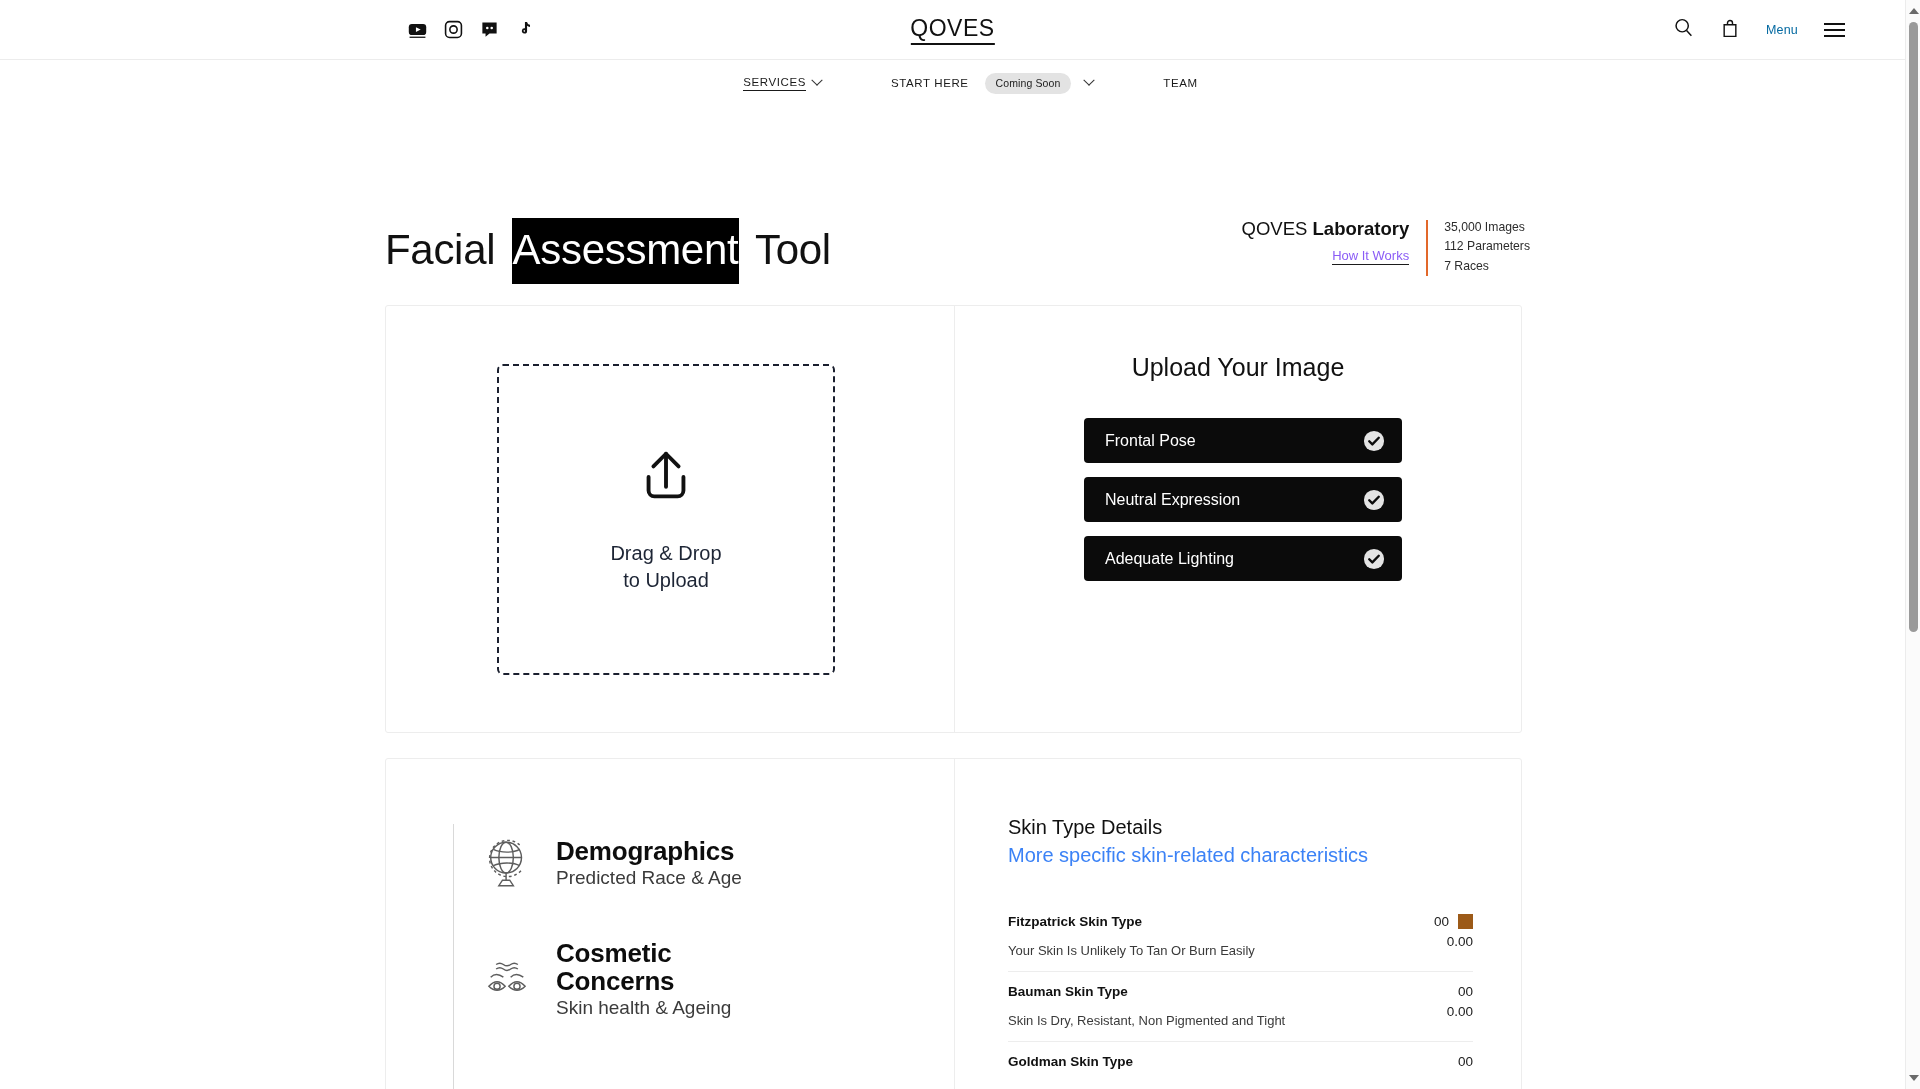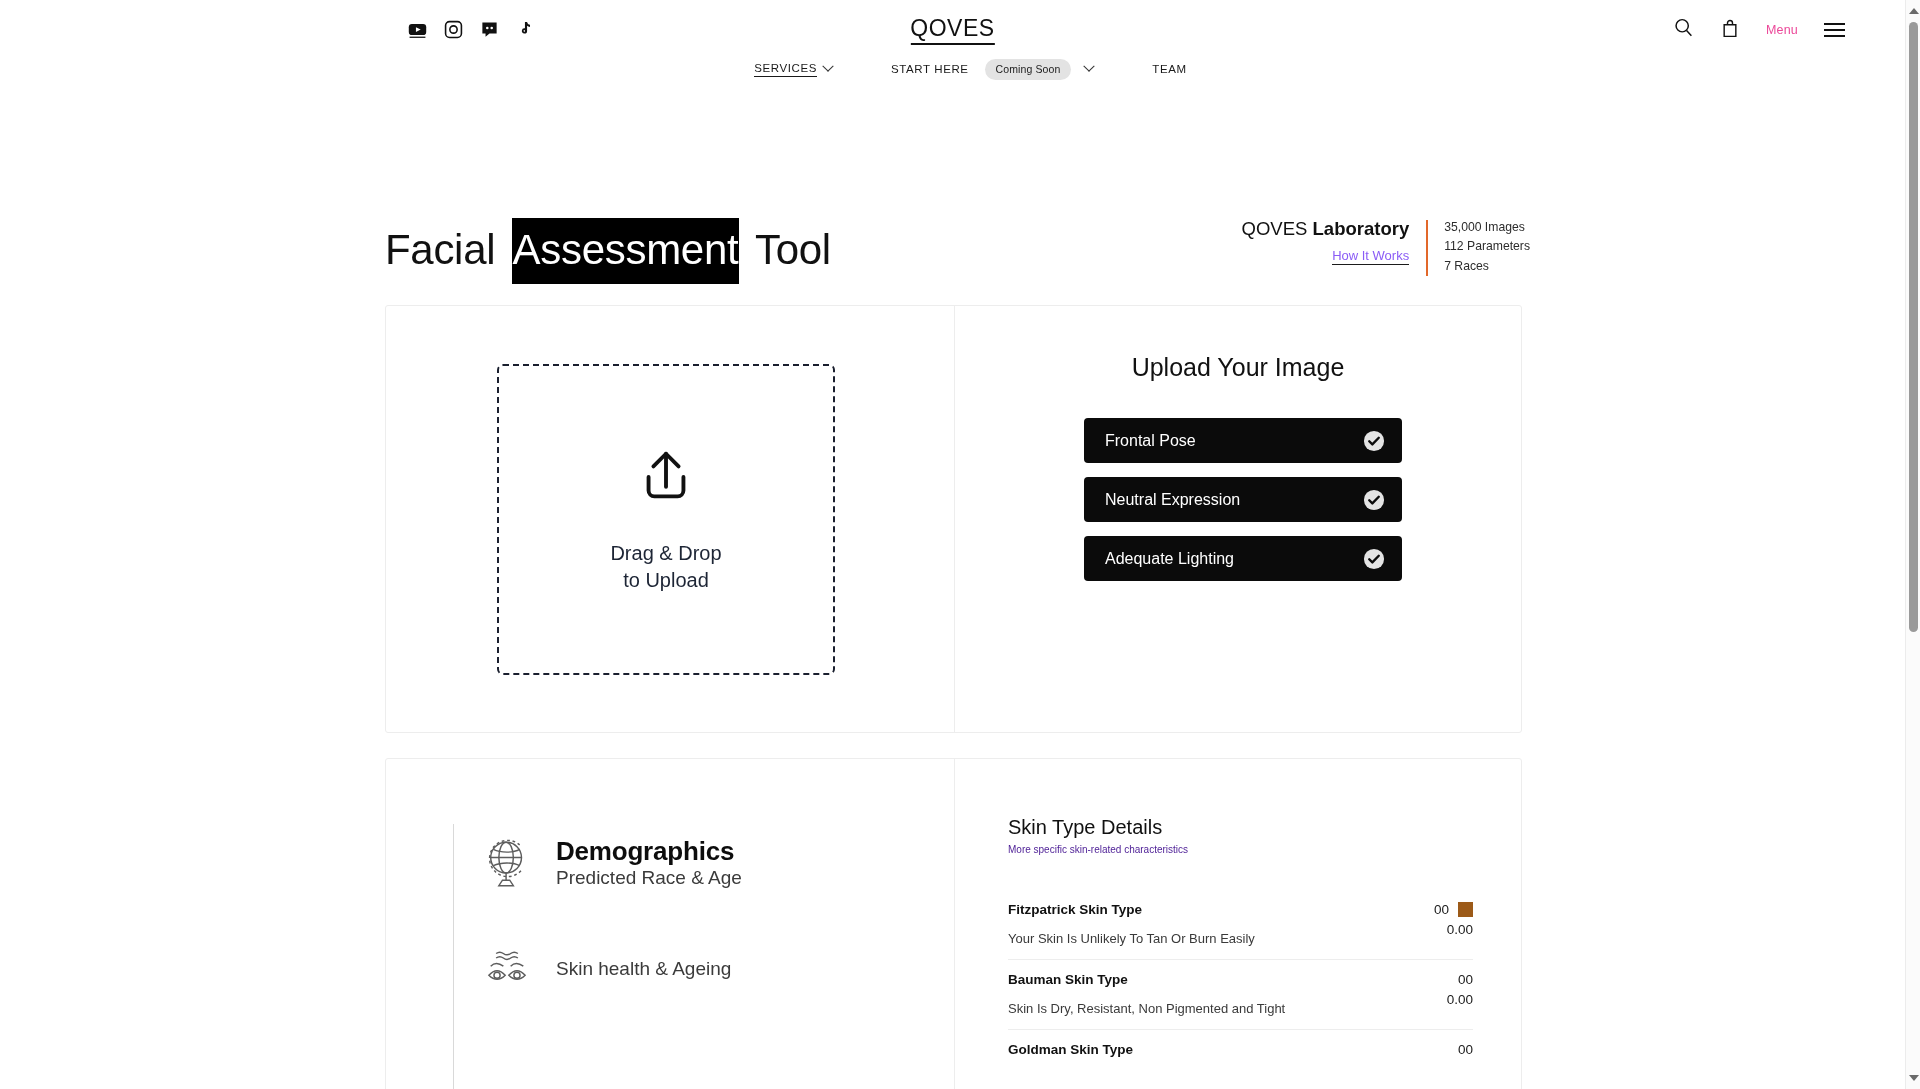--- a/index.html
+++ b/index.html
@@ -20,28 +20,28 @@
   }
   .social-group { position: absolute; left: 408px; display: flex; align-items: center; gap: 17px; }
   .social-ico { width: 19px; height: 19px; display: block; cursor: pointer; }
   .brand-logo {
     position: absolute; left: 50%; transform: translateX(-50%);
     font-size: 23px; letter-spacing: 0.5px; font-weight: 400;
     color: #111; border-bottom: 2px solid #111; padding-bottom: 1px;
     font-family: "Liberation Sans", sans-serif; cursor: pointer;
   }
   .right-group { position: absolute; right: 60px; display: flex; align-items: center; gap: 26px; }
-  .menu-word { font-size: 12.5px; color: #ec4899; letter-spacing: .2px; }
+  .menu-word { font-size: 12.5px; color: #0369a1; letter-spacing: .2px; }
   .hamburger { display: flex; flex-direction: column; gap: 4px; cursor: pointer; }
   .hamburger span { display: block; width: 21px; height: 2px; background: #111; }
 
   
   .subnav {
-    position: absolute; top: 48px; left: 0; width: 1905px; height: 42px;
-    display: flex; align-items: center; justify-content: center; gap: 5px;
+    position: absolute; top: 62px; left: 0; width: 1905px; height: 42px;
+    display: flex; align-items: center; justify-content: center; gap: 16px;
     background: #fff;
     padding-left: 36px;
   }
   .nav-item { display: flex; align-items: center; gap: 7px; font-size: 11.5px;
     letter-spacing: .6px; color: #1a1a1a; cursor: pointer; }
   .nav-item + .nav-item { margin-left: 54px; }
   .nav-label-underline { border-bottom: 1.2px solid #1a1a1a; padding-bottom: 2px; }
   .chev { display: inline-block; width: 8px; height: 8px; border-right: 1.3px solid #333;
     border-bottom: 1.3px solid #333; transform: rotate(45deg) translate(-2px,-2px); }
   .coming-badge {
@@ -102,21 +102,21 @@
   #demo-1 { top: 75px; }
   #demo-2 { top: 180px; }
   .demo-ico { width: 58px; height: 58px; flex: none; }
   .demo-h { font-size: 26px; font-weight: 700; color: #0d0d0d; line-height: 1.08; letter-spacing: -0.2px; }
   .demo-s { font-size: 19px; font-weight: 400; color: #3b3b3b; margin-top: 2px; }
   .demo-narrow .demo-h { max-width: 180px; }
 
   
   .st-wrap { position: absolute; top: 57px; left: 53px; right: 48px; }
   .st-title { font-size: 20px; font-weight: 400; color: #111; }
-  .st-sub { font-size: 10px; color: #4c1d95; margin-top: 5px; }
+  .st-sub { font-size: 20px; color: #3b82f6; margin-top: 5px; }
   .st-table { margin-top: 35px; }
   .st-row { padding: 12px 0 13px; border-bottom: 1px solid #ededed; display: flex;
     justify-content: space-between; align-items: flex-start; }
   .st-row:last-child { border-bottom: none; }
   .st-name { font-size: 13.5px; font-weight: 700; color: #111; }
   .st-desc { font-size: 13px; color: #3a3a3a; margin-top: 14px; }
   .st-vals { text-align: right; min-width: 82px; }
   .st-v1 { font-size: 13.5px; color: #1b1b1b; display: flex; align-items: center;
     justify-content: flex-end; gap: 9px; }
   .st-v2 { font-size: 13.5px; color: #1b1b1b; margin-top: 5px; }
@@ -316,20 +316,21 @@
             <path d="M20 21q4-3 8 0t8 0t8 0"></path>
             <path d="M14 30q6-6 14 0"></path>
             <path d="M36 30q6-6 14 0"></path>
             <path d="M12 40q9-10 18 0q-9 9-18 0z"></path>
             <path d="M34 40q9-10 18 0q-9 9-18 0z"></path>
             <circle cx="21" cy="40" r="3.4"></circle>
             <circle cx="43" cy="40" r="3.4"></circle>
           </svg>
         </span>
         <div>
+          <div class="demo-h">Cosmetic Concerns</div>
           <div class="demo-s">Skin health &amp; Ageing</div>
         </div>
       </div>
     </div>
 
     <div class="card-divider"></div>
 
     <div class="card-col-right">
       <div class="st-wrap">
         <div class="st-title">Skin Type Details</div>

